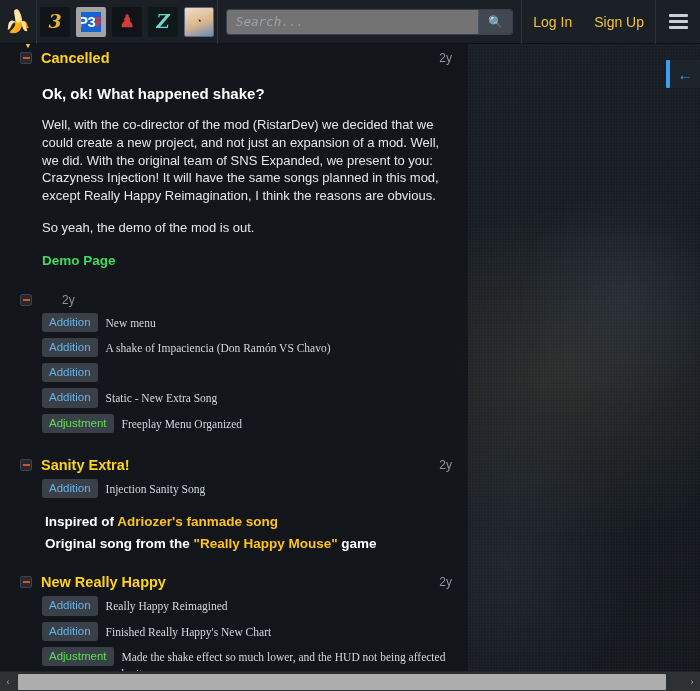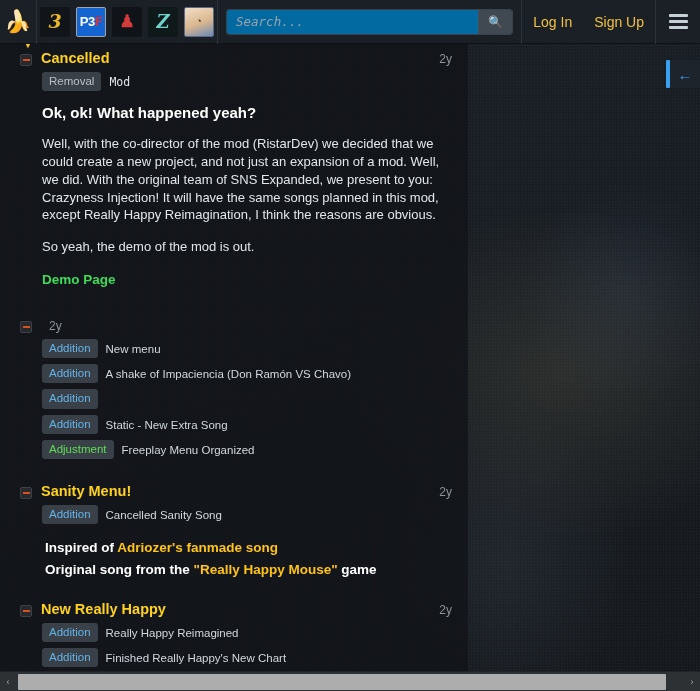--- a/index.html
+++ b/index.html
@@ -63,23 +63,23 @@
   .ico-3 {
     background: #111418;
     color: #e8b52a;
     font-family: "DejaVu Serif", serif;
     font-size: 19px;
     font-style: italic;
   }
   .ico-p3f {
     background: #1464d2;
     color: #fff;
-    font-size: 13px;
+    font-size: 15px;
     letter-spacing: -0.5px;
-    border: 1px solid #a3a3a3;
+    border: 5px solid #a3a3a3;
   }
   .ico-p3f .pr { color: #e03030; }
   .ico-mario {
     background: #101418;
     color: #d43c3c;
     font-size: 17px;
   }
   .ico-z {
     background: #10191a;
     color: #6fd4cc;
@@ -105,21 +105,21 @@
   #search-box {
     display: flex;
     width: 100%;
     height: 26px;
     border-radius: 3px;
     overflow: hidden;
     border: 1px solid #39424c;
   }
   #search-input {
     flex: 1 1 auto;
-    background: #0369a1;
+    background: #737373;
     border: none;
     outline: none;
     color: #cfd6dd;
     font-family: "DejaVu Sans Mono", monospace;
     font-style: italic;
     font-size: 12.5px;
     padding: 0 9px;
     min-width: 0;
   }
   #search-input::placeholder { color: #9aa3ac; font-style: italic; }
@@ -215,21 +215,21 @@
     color: #f6c92b;
     font-size: 12px;
     line-height: 9px;
   }
 
   
   .section { padding: 0 0 2px 0; }
 
   .sec-head {
     display: flex;
-    align-items: flex-end;
+    align-items: center;
     padding: 6px 16px 4px 20px;
     position: relative;
   }
 
   .toggle {
     width: 12px;
     height: 12px;
     background: #26292e;
     border: 1px solid #3d4147;
     border-radius: 2px;
@@ -253,20 +253,21 @@
     font-weight: bold;
     flex: 1 1 auto;
     cursor: pointer;
   }
 
   .sec-age {
     color: #8d949b;
     font-size: 12px;
     flex: 0 0 auto;
     padding-left: 8px;
+    margin-left: 13px;
   }
 
   .sec-body { padding: 2px 16px 10px 42px; }
 
   
   .badge-row {
     display: flex;
     align-items: flex-start;
     margin: 0 0 6px 0;
   }
@@ -280,21 +281,21 @@
     font-family: "Liberation Sans", sans-serif;
     white-space: nowrap;
     margin-right: 8px;
   }
   .badge.removal    { color: #b9c0c7; }
   .badge.addition   { color: #63b2e8; }
   .badge.adjustment { color: #5fdd55; }
 
   .badge-text {
     color: #d2d8de;
-    font-family: Liberation Sans, sans-serif;
+    font-family: Liberation Serif, serif;
     font-size: 11.5px;
     line-height: 1.45;
     padding-top: 2px;
     word-break: break-word;
   }
   .plain-tag {
     color: #e0e6ec;
     font-family: "DejaVu Sans Mono", monospace;
     font-size: 11.5px;
     padding-top: 3px;
@@ -313,21 +314,21 @@
     line-height: 1.37;
     margin: 0 0 14px 0;
   }
   .rich .link-green {
     color: #3ddc5a;
     font-weight: bold;
     font-size: 13.5px;
     text-decoration: none;
     cursor: pointer;
     display: inline-block;
-    margin: 0 0 14px 0;
+    margin: 0 0 7px 0;
   }
   .rich .cred {
     color: #ffffff;
     font-size: 13.5px;
     font-weight: bold;
     line-height: 1.42;
     margin: 3px;
   }
   .rich .cred em {
     color: #ffc417;
@@ -477,26 +478,22 @@
 
     <div class="section">
       <div class="sec-head">
         <div class="toggle">
             <i></i>
           </div>
         <div class="sec-title">Cancelled</div>
         <div class="sec-age">2y</div>
       </div>
       <div class="sec-body">
-        <div class="badge-row">
-          <span class="badge removal">Removal</span>
-          <span class="plain-tag">Mod</span>
-        </div>
         <div class="rich">
-          <h3>Ok, ok! What happened yeah?</h3>
+          <h3>Ok, ok! What happened shake?</h3>
           <p>Well, with the co-director of the mod (RistarDev) we decided that we could create a new project, and not just an expansion of a mod. Well, we did. With the original team of SNS Expanded, we present to you: Crazyness Injection! It will have the same songs planned in this mod, except Really Happy Reimagination, I think the reasons are obvious.</p>
           <p>So yeah, the demo of the mod is out.</p>
           <a class="link-green">Demo Page</a>
         </div>
       </div>
     </div>
 
     <div class="section">
       <div class="sec-head">
         <div class="toggle">
@@ -525,27 +522,27 @@
           <span class="badge-text">Freeplay Menu Organized</span>
         </div>
       </div>
     </div>
 
     <div class="section">
       <div class="sec-head">
         <div class="toggle">
             <i></i>
           </div>
-        <div class="sec-title">Sanity Menu!</div>
+        <div class="sec-title">Sanity Extra!</div>
         <div class="sec-age">2y</div>
       </div>
       <div class="sec-body">
         <div class="badge-row">
           <span class="badge addition">Addition</span>
-          <span class="badge-text">Cancelled Sanity Song</span>
+          <span class="badge-text">Injection Sanity Song</span>
         </div>
         <div class="rich" style="margin-top:14px;">
           <p class="cred"><span>Inspired of </span><em>Adriozer's fanmade song</em></p>
           <p class="cred"><span>Original song from the </span><em>"Really Happy Mouse"</em><span> game</span></p>
         </div>
       </div>
     </div>
 
     <div class="section">
       <div class="sec-head">

